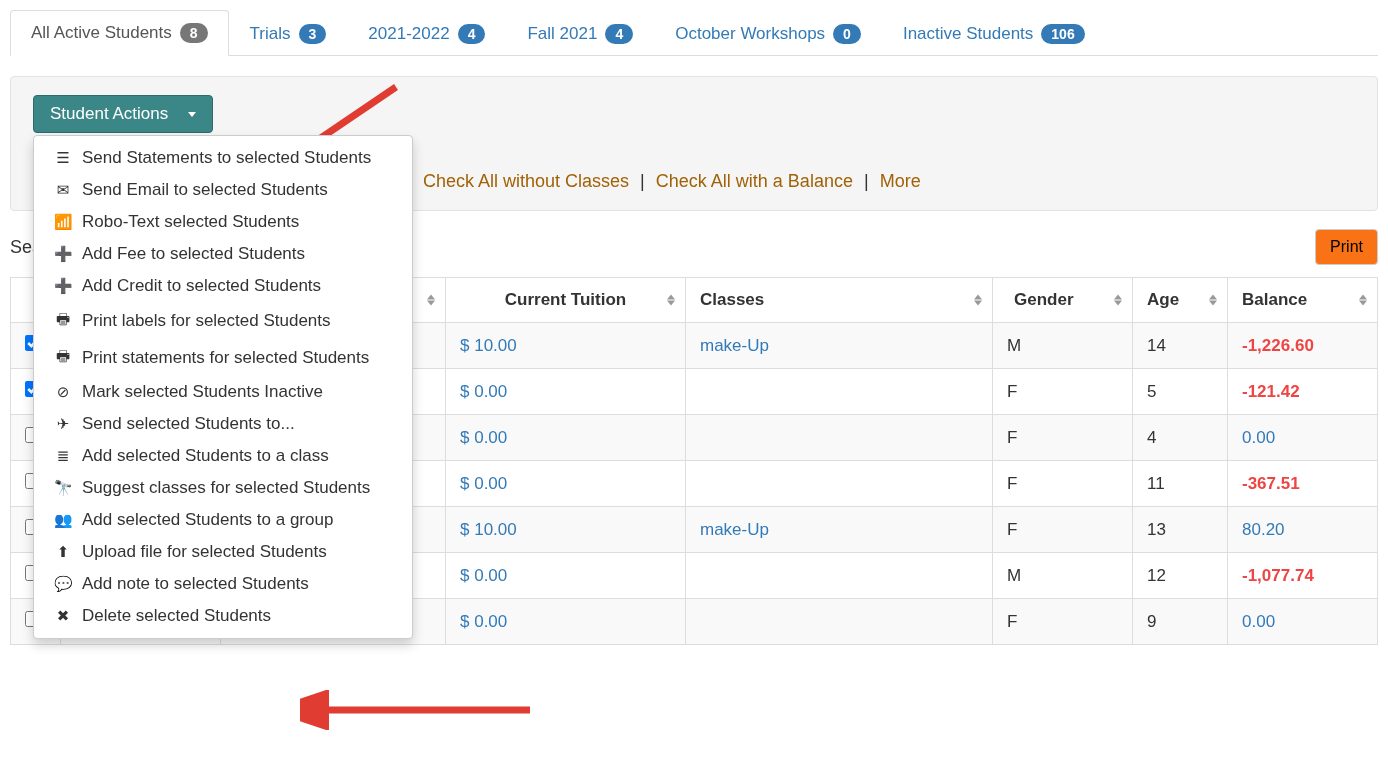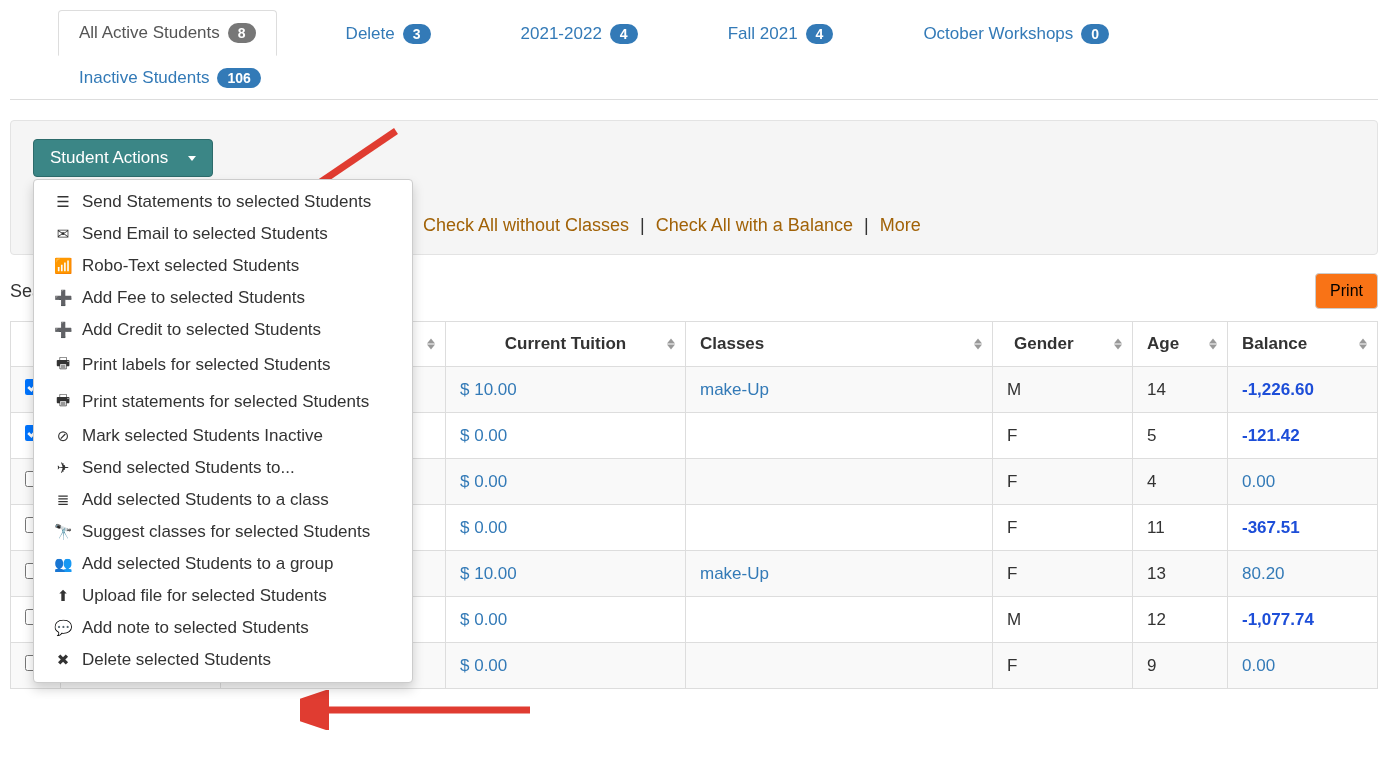--- a/index.html
+++ b/index.html
@@ -20,21 +20,20 @@
   padding: 12px 20px;
   cursor: pointer;
   color: #337ab7;
   display: flex;
   align-items: center;
   gap: 8px;
   border: 1px solid transparent;
   border-bottom: none;
   margin-bottom: -1px;
   border-radius: 4px 4px 0 0;
-  margin-left: 48px;
 }
 .tab.active {
   color: #555;
   border: 1px solid #ddd;
   border-bottom-color: #fff;
   background: #fff;
 }
 .badge {
   background: #337ab7;
   color: #fff;
@@ -156,37 +155,37 @@
   width: 0; height: 0;
   border-left: 4px solid transparent;
   border-right: 4px solid transparent;
 }
 .sort-up { border-bottom: 5px solid #999; }
 .sort-down { border-top: 5px solid #999; }
 td.check { width: 50px; text-align: center; }
 th.check { width: 50px; text-align: center; }
 input[type="checkbox"] { width: 16px; height: 16px; cursor: pointer; }
 .link { color: #337ab7; cursor: pointer; }
-.neg { color: #1d4ed8; font-weight: bold; }
+.neg { color: #ef4444; font-weight: bold; }
 .arrow {
   position: absolute;
   pointer-events: none;
 }
 .arrow svg { display: block; }
 </style>
 </head>
 <body>
 
 <div class="tabs" id="tabs-bar">
     <div class="tab active">
       <span>All Active Students</span>
       <span class="badge">8</span>
     </div>
     <div class="tab">
-      <span>Delete</span>
+      <span>Trials</span>
       <span class="badge">3</span>
     </div>
     <div class="tab">
       <span>2021-2022</span>
       <span class="badge">4</span>
     </div>
     <div class="tab">
       <span>Fall 2021</span>
       <span class="badge">4</span>
     </div>

